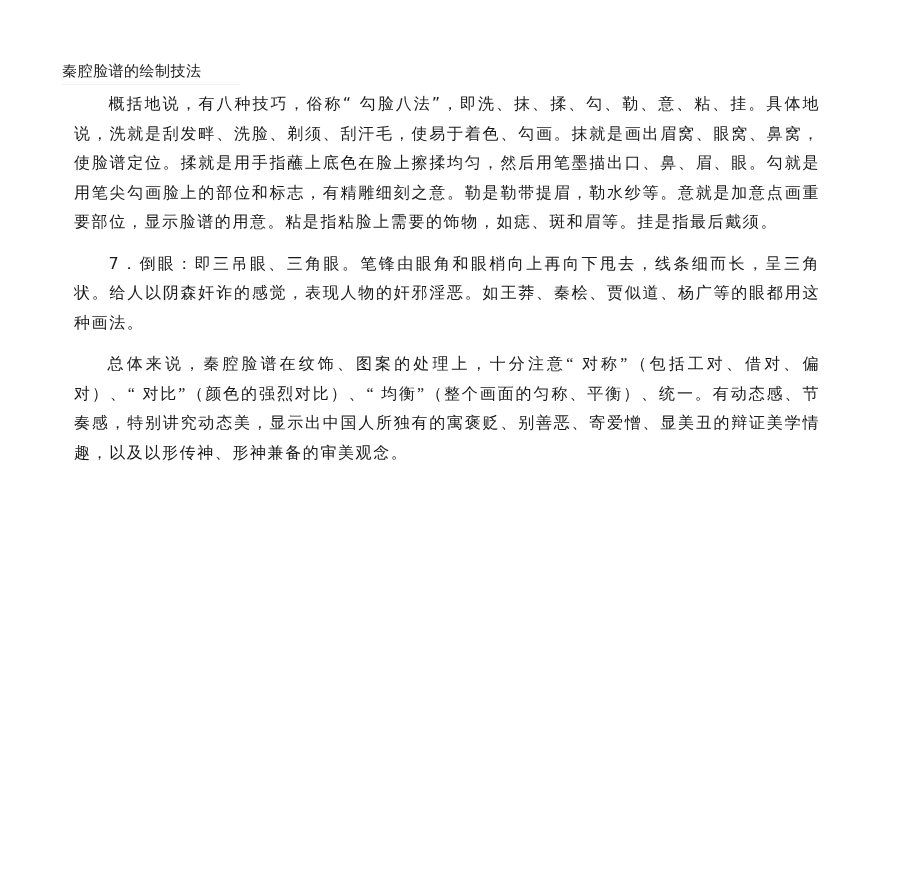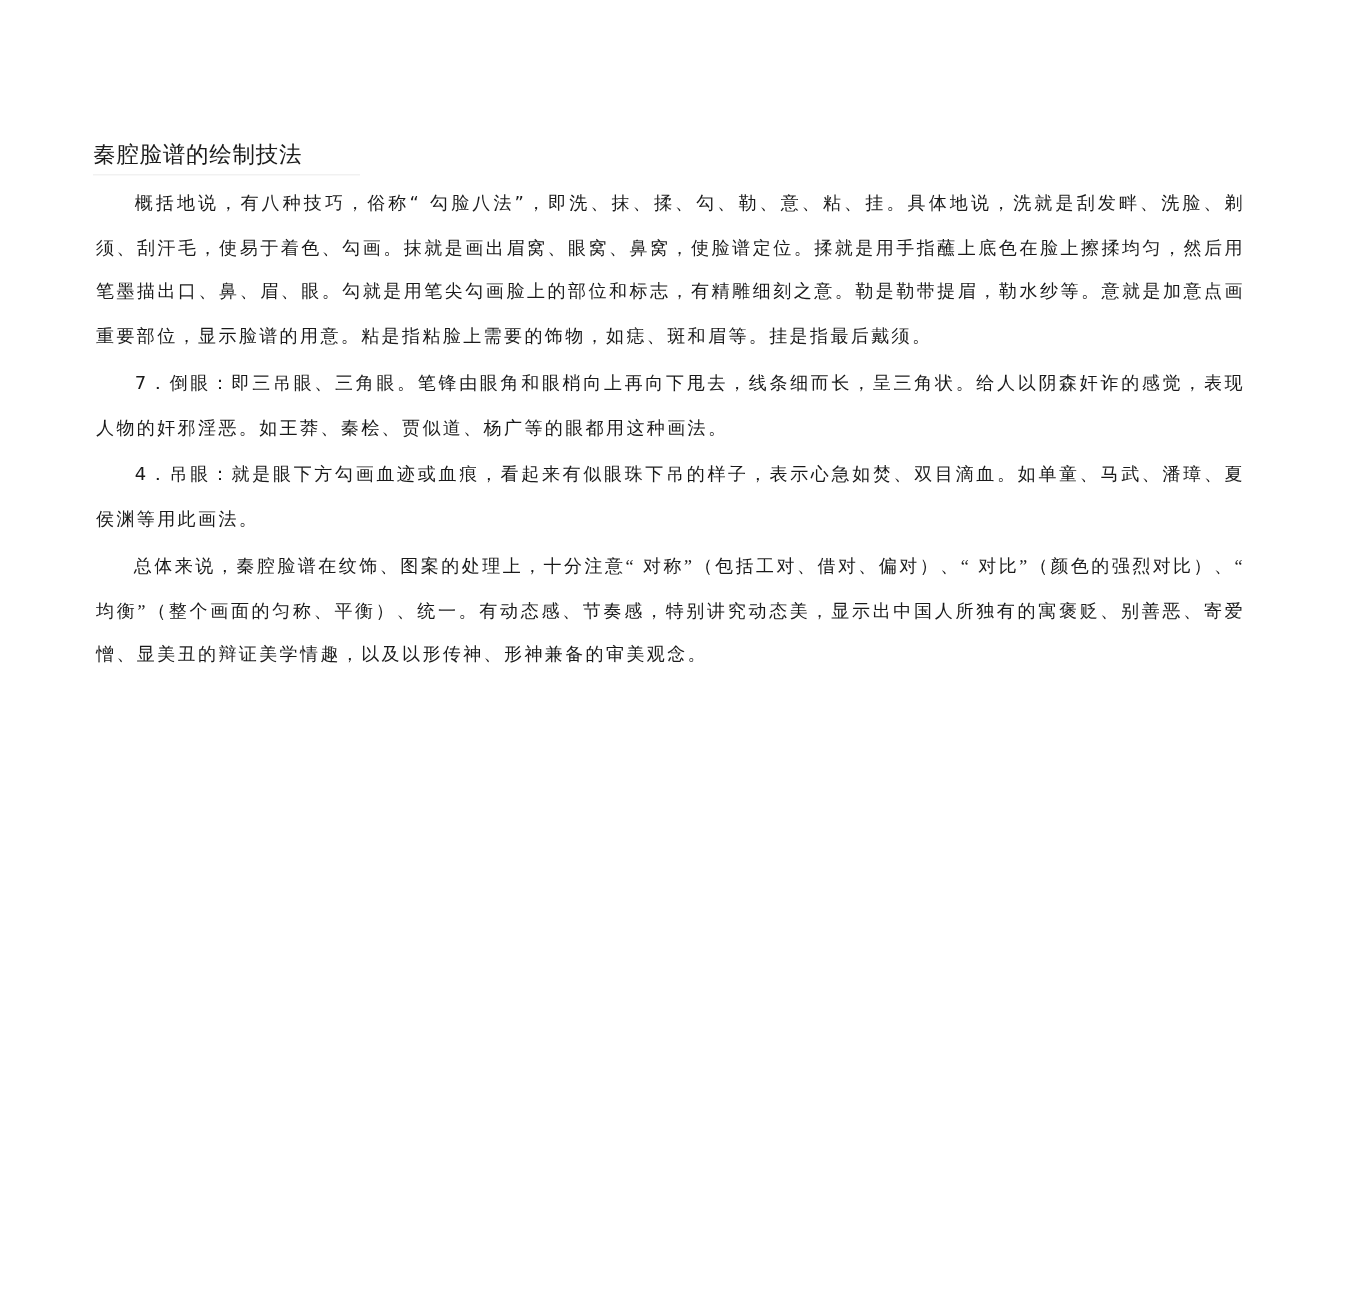--- a/index.html
+++ b/index.html
@@ -11,46 +11,45 @@
       width: 913px;
       height: 876px;
       position: relative;
       overflow: hidden;
       font-family: "DejaVu Sans", "Liberation Sans", sans-serif;
       color: #1a1a1a;
     }
     .page {
       position: absolute;
       left: 62px;
-      top: 92px;
+      top: 60px;
       width: 770px;
     }
     .title {
       font-size: 15px;
       line-height: 22px;
       letter-spacing: 0.5px;
       margin: 0 0 4px 0;
       padding-bottom: 2px;
       border-bottom: 1px solid #f1f1f1;
       width: 178px;
     }
     .para {
-      font-size: 12px;
+      font-size: 16px;
       line-height: 29.5px;
       letter-spacing: 1.6px;
       text-indent: 2.15em;
-      margin: 2px;
+      margin: 12px;
       text-align: justify;
       word-break: break-all;
     }
     .para.first { margin-top: 2px; }
     .para.overall { text-indent: 2.1em; font-family: Liberation Serif, serif; }
   </style>
 </head>
 <body>
 
 <div class="page">
   <div class="title">秦腔脸谱的绘制技法</div>
   <p class="para first">概括地说，有八种技巧，俗称“ 勾脸八法”，即洗、抹、揉、勾、勒、意、粘、挂。具体地说，洗就是刮发畔、洗脸、剃须、刮汗毛，使易于着色、勾画。抹就是画出眉窝、眼窝、鼻窝，使脸谱定位。揉就是用手指蘸上底色在脸上擦揉均匀，然后用笔墨描出口、鼻、眉、眼。勾就是用笔尖勾画脸上的部位和标志，有精雕细刻之意。勒是勒带提眉，勒水纱等。意就是加意点画重要部位，显示脸谱的用意。粘是指粘脸上需要的饰物，如痣、斑和眉等。挂是指最后戴须。</p>
   <p class="para">7．倒眼：即三吊眼、三角眼。笔锋由眼角和眼梢向上再向下甩去，线条细而长，呈三角状。给人以阴森奸诈的感觉，表现人物的奸邪淫恶。如王莽、秦桧、贾似道、杨广等的眼都用这种画法。</p>
-  <p class="para">4．吊眼：就是眼下方勾画血迹或血痕，看起来有似眼珠下吊的样子，表示心急如焚、双目滴血。如单童、马武、潘璋、夏侯渊等用此画法。</p>
   <p class="para overall">总体来说，秦腔脸谱在纹饰、图案的处理上，十分注意“ 对称”（包括工对、借对、偏对）、“ 对比”（颜色的强烈对比）、“ 均衡”（整个画面的匀称、平衡）、统一。有动态感、节奏感，特别讲究动态美，显示出中国人所独有的寓褒贬、别善恶、寄爱憎、显美丑的辩证美学情趣，以及以形传神、形神兼备的审美观念。</p>
 </div>
 
 </body></html>

